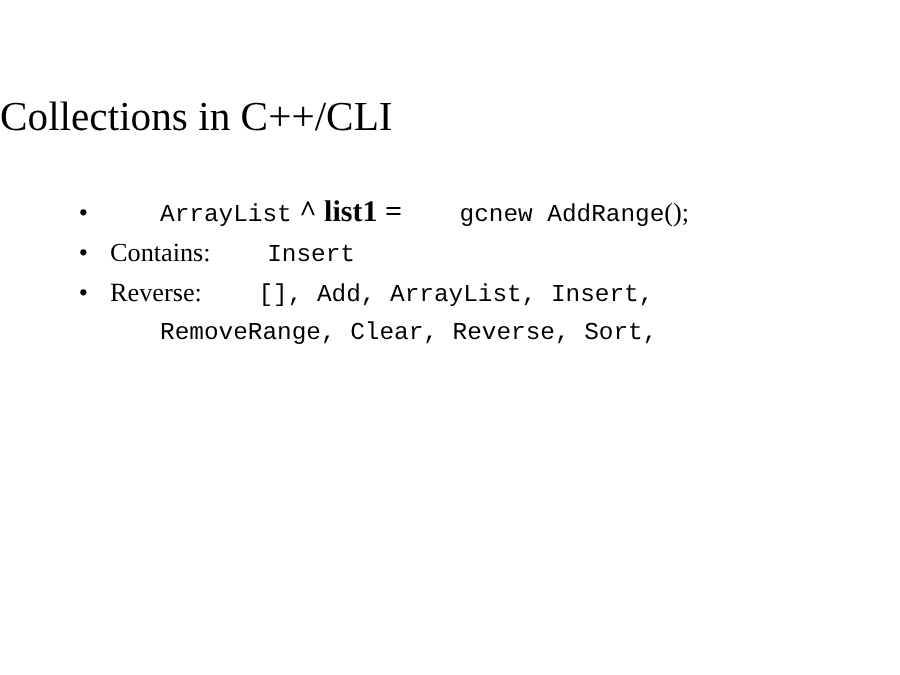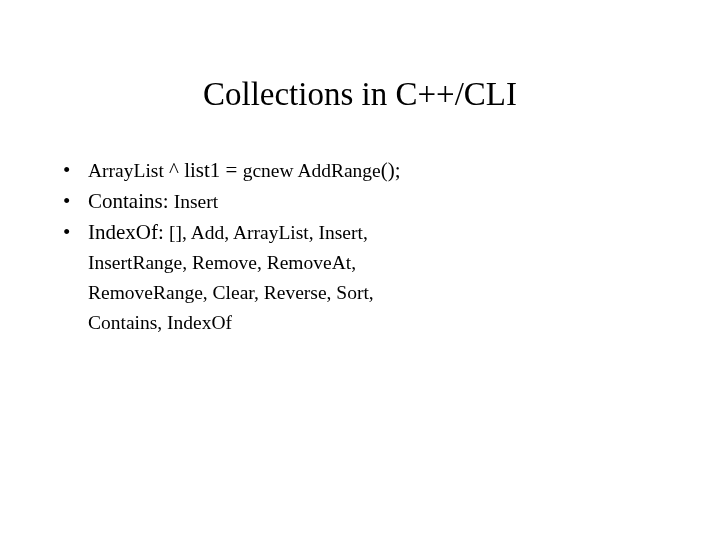--- a/index.html
+++ b/index.html
@@ -18,21 +18,21 @@
     position: relative;
     width: 720px;
     height: 540px;
     background: #ffffff;
   }
   .slide-title {
     position: absolute;
     left: 0;
     top: 74px;
     width: 720px;
-    text-align: center;
+    text-align: left;
     font-family: "Liberation Serif", "DejaVu Serif", serif;
     font-size: 33px;
     line-height: 40px;
     font-weight: normal;
     color: #000000;
     letter-spacing: 0px;
     white-space: nowrap;
   }
   .body-area {
     position: absolute;
@@ -57,32 +57,33 @@
     font-family: "Liberation Serif", "DejaVu Serif", serif;
     font-size: 21px;
     line-height: 30px;
     text-align: left;
     color: #000000;
   }
   .bullet-text {
     display: block;
   }
   .mono {
-    font-family: Liberation Serif, serif;
+    font-family: Liberation Mono, monospace;
     font-size: 19.5px;
     letter-spacing: 0px;
+    margin-left: 40px;
   }
   .ser {
     font-family: "Liberation Serif", "DejaVu Serif", serif;
     font-size: 21px;
   }
   .ser-b {
     font-family: "Liberation Serif", "DejaVu Serif", serif;
-    font-size: 21px;
-    font-weight: normal;
+    font-size: 24px;
+    font-weight: bold;
   }
   .wrap-line {
     display: block;
   }
 </style>
 </head>
 <body>
 
 <div class="slide">
 
@@ -96,21 +97,19 @@
     </div>
 
     <div class="bullet-row">
       <span class="bullet-marker">•</span>
       <span class="bullet-text"><span class="ser">Contains: </span><span class="mono">Insert</span></span>
     </div>
 
     <div class="bullet-row">
       <span class="bullet-marker">•</span>
       <span class="bullet-text">
-          <span class="wrap-line"><span class="ser">IndexOf: </span><span class="mono">[], Add, ArrayList, Insert,</span></span>
-          <span class="wrap-line mono">InsertRange, Remove, RemoveAt,</span>
+          <span class="wrap-line"><span class="ser">Reverse: </span><span class="mono">[], Add, ArrayList, Insert,</span></span>
           <span class="wrap-line mono">RemoveRange, Clear, Reverse, Sort,</span>
-          <span class="wrap-line mono">Contains, IndexOf</span>
         </span>
     </div>
 
   </div>
 </div>
 
 </body></html>

